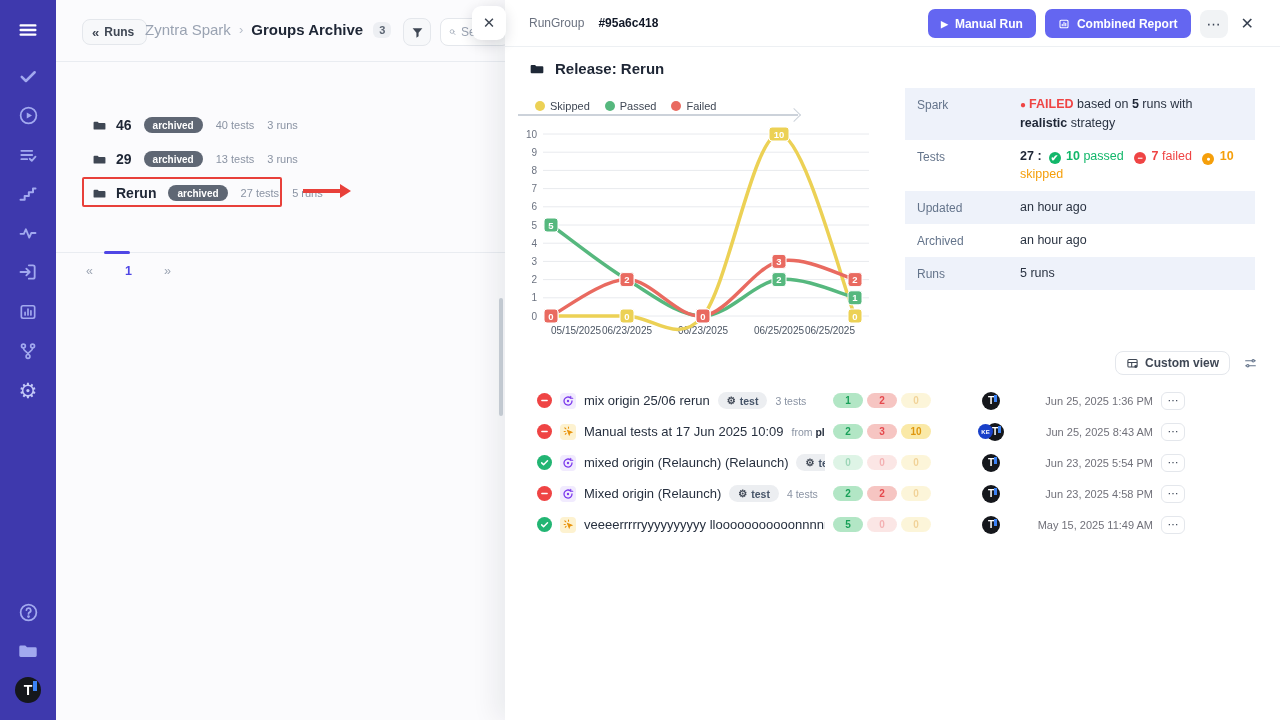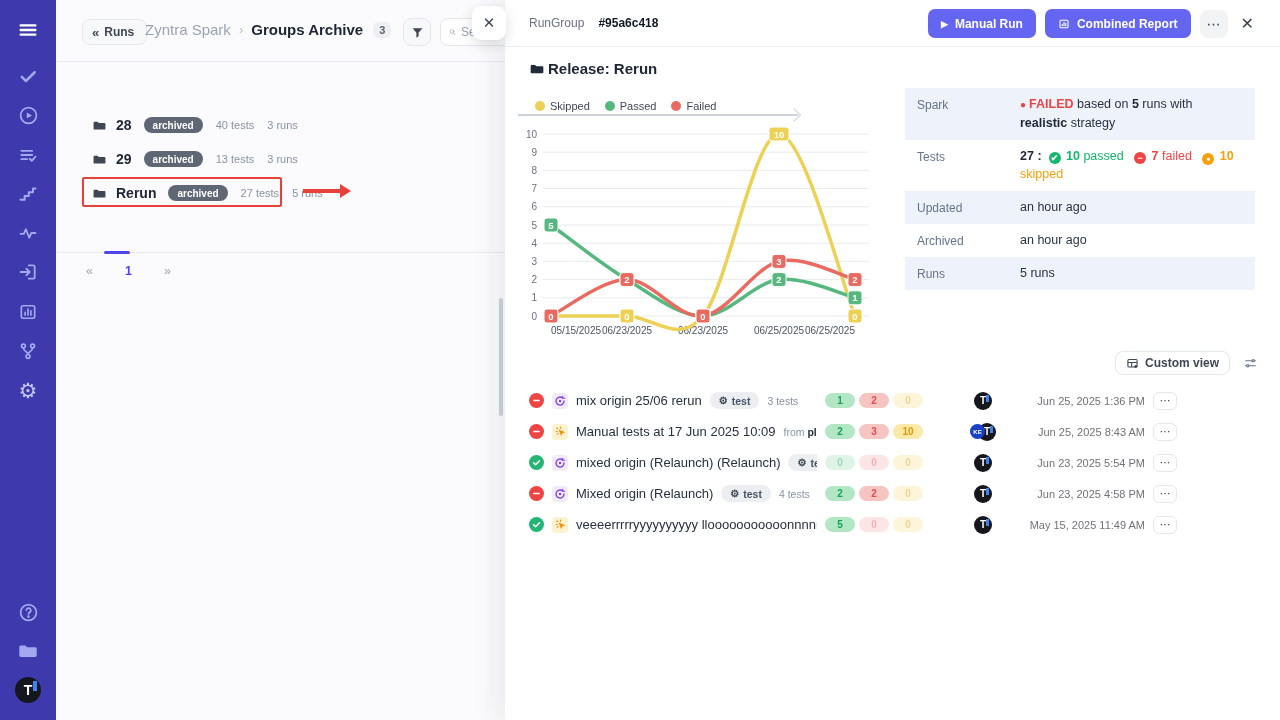--- a/index.html
+++ b/index.html
@@ -54,21 +54,21 @@
   #detail-header { position:absolute; left:0; top:0; width:100%; height:47px; border-bottom:1px solid #edf0f3; }
   #rungroup-label { position:absolute; left:24px; top:16px; font-size:12px; color:#6b7280; display:flex; gap:14px; }
   #rungroup-label b { color:#111827; font-weight:700; }
   .hdr-actions { position:absolute; right:22px; top:9px; display:flex; align-items:center; gap:9px; }
   .btn-purple { height:29px; display:flex; align-items:center; gap:7px; background:#6466f1; color:#fff; border:none; border-radius:7px;
     padding:0 13px; font-size:12px; font-weight:600; font-family:inherit; cursor:pointer; }
   .btn-purple .glyph { font-size:9px; }
   #more-btn { width:28px; height:28px; background:#f1f3f5; border:none; border-radius:8px; font-size:14px; color:#374151; cursor:pointer; }
   #detail-close { font-size:16px; color:#374151; cursor:pointer; padding:2px 4px; }
 
-  #group-title { position:absolute; left:24px; top:60px; display:flex; align-items:center; gap:3px;
+  #group-title { position:absolute; left:24px; top:60px; display:flex; align-items:center; gap:10px;
     font-size:15px; font-weight:700; color:#1e2635; }
 
   
   #chart-block { position:absolute; left:8px; top:96px; width:390px; height:246px; }
   #chart-legend { position:absolute; left:22px; top:4px; display:flex; gap:15px; z-index:2; }
   .lg-item { display:flex; align-items:center; gap:5px; font-size:11px; color:#3f4754; }
   .lg-dot { width:10px; height:10px; border-radius:50%; }
   #legend-arrow { position:absolute; left:5px; top:18px; width:280px; height:1.5px; background:#ccd2da; }
   #legend-arrow::after { content:''; position:absolute; right:-1px; top:-4.5px; width:9px; height:9px;
     border-top:1.5px solid #ccd2da; border-right:1.5px solid #ccd2da; transform:rotate(45deg); transform-origin:center; }
@@ -87,21 +87,21 @@
   .mini-ic { display:inline-block; width:12px; height:12px; border-radius:50%; color:#fff; font-size:9px; line-height:12px;
     text-align:center; vertical-align:-1.5px; margin-right:2px; font-weight:700; }
   .mini-green { background:#12b76a; } .mini-red { background:#ef4444; } .mini-orange { background:#f59f0a; }
 
   
   #custom-view-row { position:absolute; right:22px; top:351px; display:flex; align-items:center; gap:13px; }
   #custom-view-btn { height:24px; display:flex; align-items:center; gap:6px; background:#fff; border:1px solid #e4e7ec; border-radius:8px;
     padding:0 10px; font-size:12px; font-weight:700; color:#3f4754; cursor:pointer; }
 
   
-  #runs-list { position:absolute; left:0; top:385px; width:690px; }
+  #runs-list { position:absolute; left:8px; top:385px; width:690px; }
   .run-row { display:flex; align-items:center; height:31px; padding:0 18px 0 24px; gap:8px; }
   .run-status { flex:none; width:15px; height:15px; border-radius:50%; color:#fff; display:flex; align-items:center; justify-content:center; }
   .run-status svg { display:block; }
   .rs-failed { background:#ef4444; } .rs-passed { background:#22b573; }
   .run-origin { flex:none; width:16px; height:16px; border-radius:4px; display:flex; align-items:center; justify-content:center; }
   .ro-auto { background:#f1ebfe; } .ro-manual { background:#fdf2d0; }
   .run-main { flex:1; min-width:0; display:flex; align-items:center; gap:8px; white-space:nowrap; overflow:hidden; }
   .run-name { font-size:13px; font-weight:500; color:#27303f; cursor:pointer; }
   .tag-pill { display:inline-flex; align-items:center; gap:4px; background:#eceef1; border-radius:999px; padding:2.5px 9px;
     font-size:10.5px; font-weight:600; color:#475569; }
@@ -226,21 +226,21 @@
     </div>
   </div>
 
   <div id="groups-list">
       <div class="group-row">
         <span class="group-folder">
           <svg width="15" height="15" viewBox="0 0 24 24" fill="#3f4754">
             <path d="M4 6h5l2 2h9a1.5 1.5 0 0 1 1.5 1.5V17A1.5 1.5 0 0 1 20 18.5H4A1.5 1.5 0 0 1 2.5 17V7.5A1.5 1.5 0 0 1 4 6z"></path>
           </svg>
         </span>
-        <span class="group-name">28</span>
+        <span class="group-name">46</span>
         <span class="group-badge">archived</span>
         <span class="group-meta">40 tests</span>
         <span class="group-meta">3 runs</span>
       </div>
       <div class="group-row">
         <span class="group-folder">
           <svg width="15" height="15" viewBox="0 0 24 24" fill="#3f4754">
             <path d="M4 6h5l2 2h9a1.5 1.5 0 0 1 1.5 1.5V17A1.5 1.5 0 0 1 20 18.5H4A1.5 1.5 0 0 1 2.5 17V7.5A1.5 1.5 0 0 1 4 6z"></path>
           </svg>
         </span>

